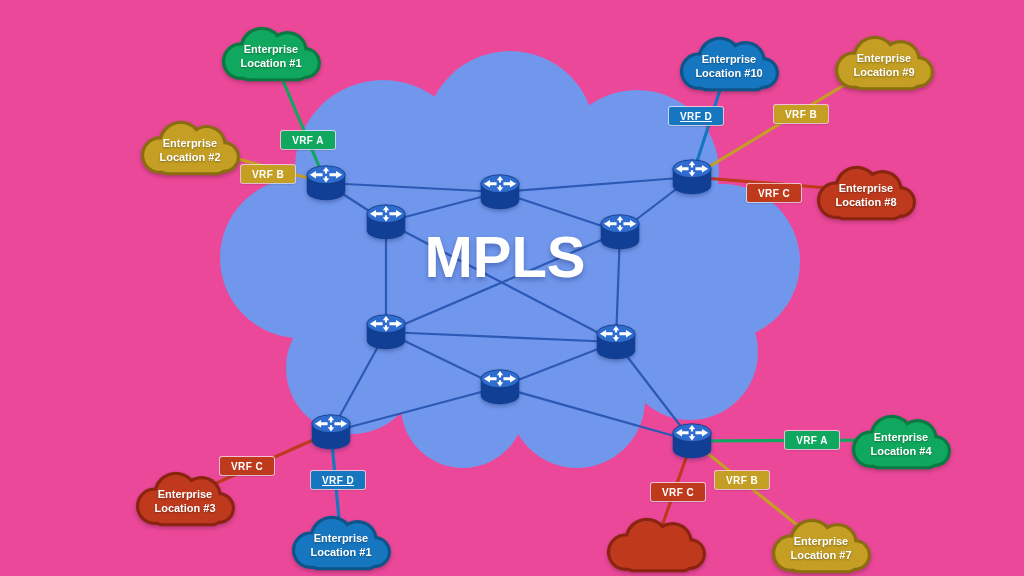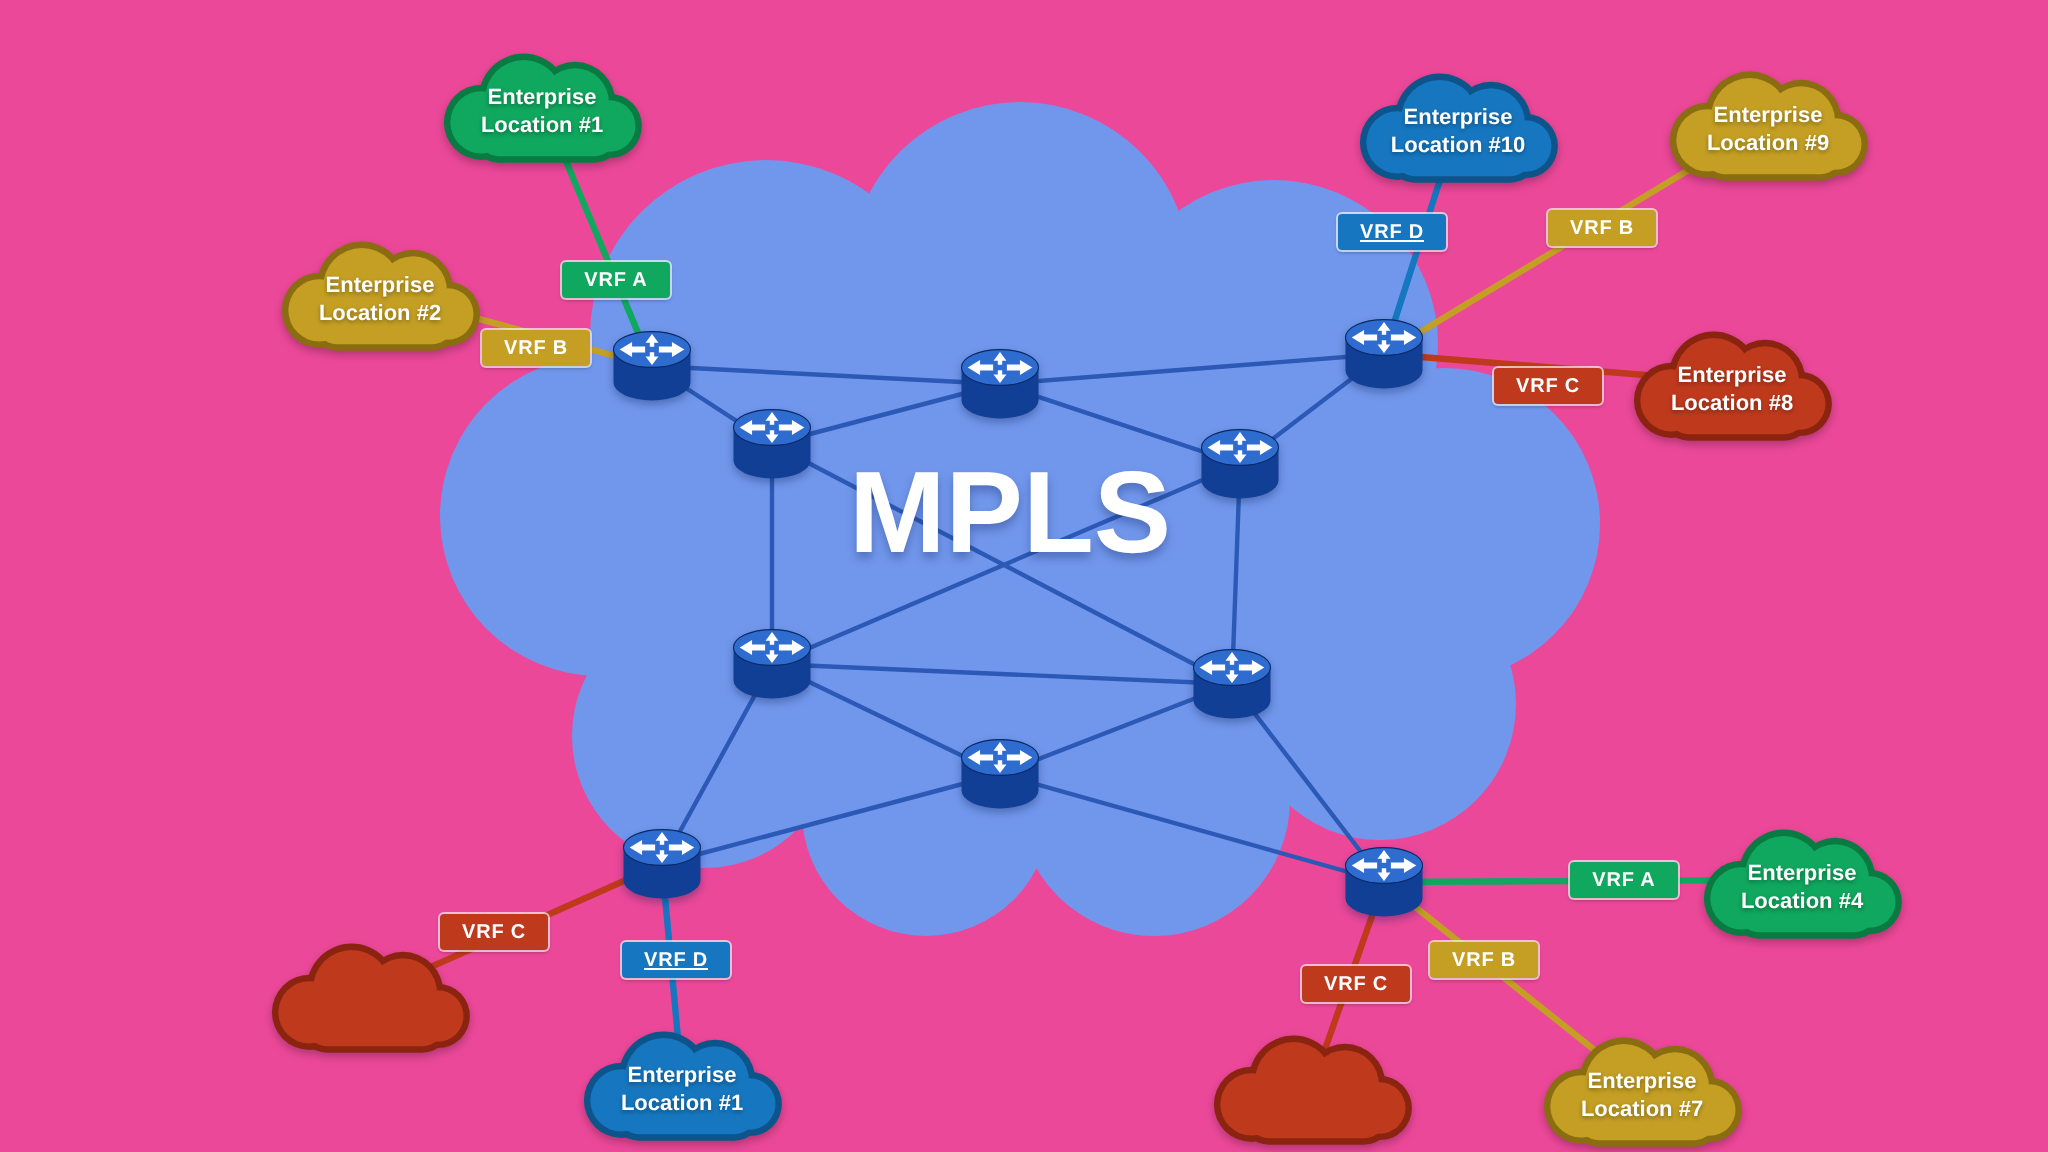--- a/index.html
+++ b/index.html
@@ -177,20 +177,21 @@
   <div class="site-cloud gold" style="left:135px;top:111px">
       <svg viewBox="0 0 120 76">
         <use href="#cloudSym"></use>
       </svg>
       <span class="site-label">Enterprise Location #2</span>
     </div>
   <div class="site-cloud red" style="left:130px;top:462px">
       <svg viewBox="0 0 120 76">
         <use href="#cloudSym"></use>
       </svg>
+      <span class="site-label">Enterprise Location #3</span>
     </div>
   <div class="site-cloud blue" style="left:286px;top:506px">
       <svg viewBox="0 0 120 76">
         <use href="#cloudSym"></use>
       </svg>
       <span class="site-label">Enterprise Location #1</span>
     </div>
   <div class="site-cloud red" style="left:601px;top:508px">
       <svg viewBox="0 0 120 76">
         <use href="#cloudSym"></use>

